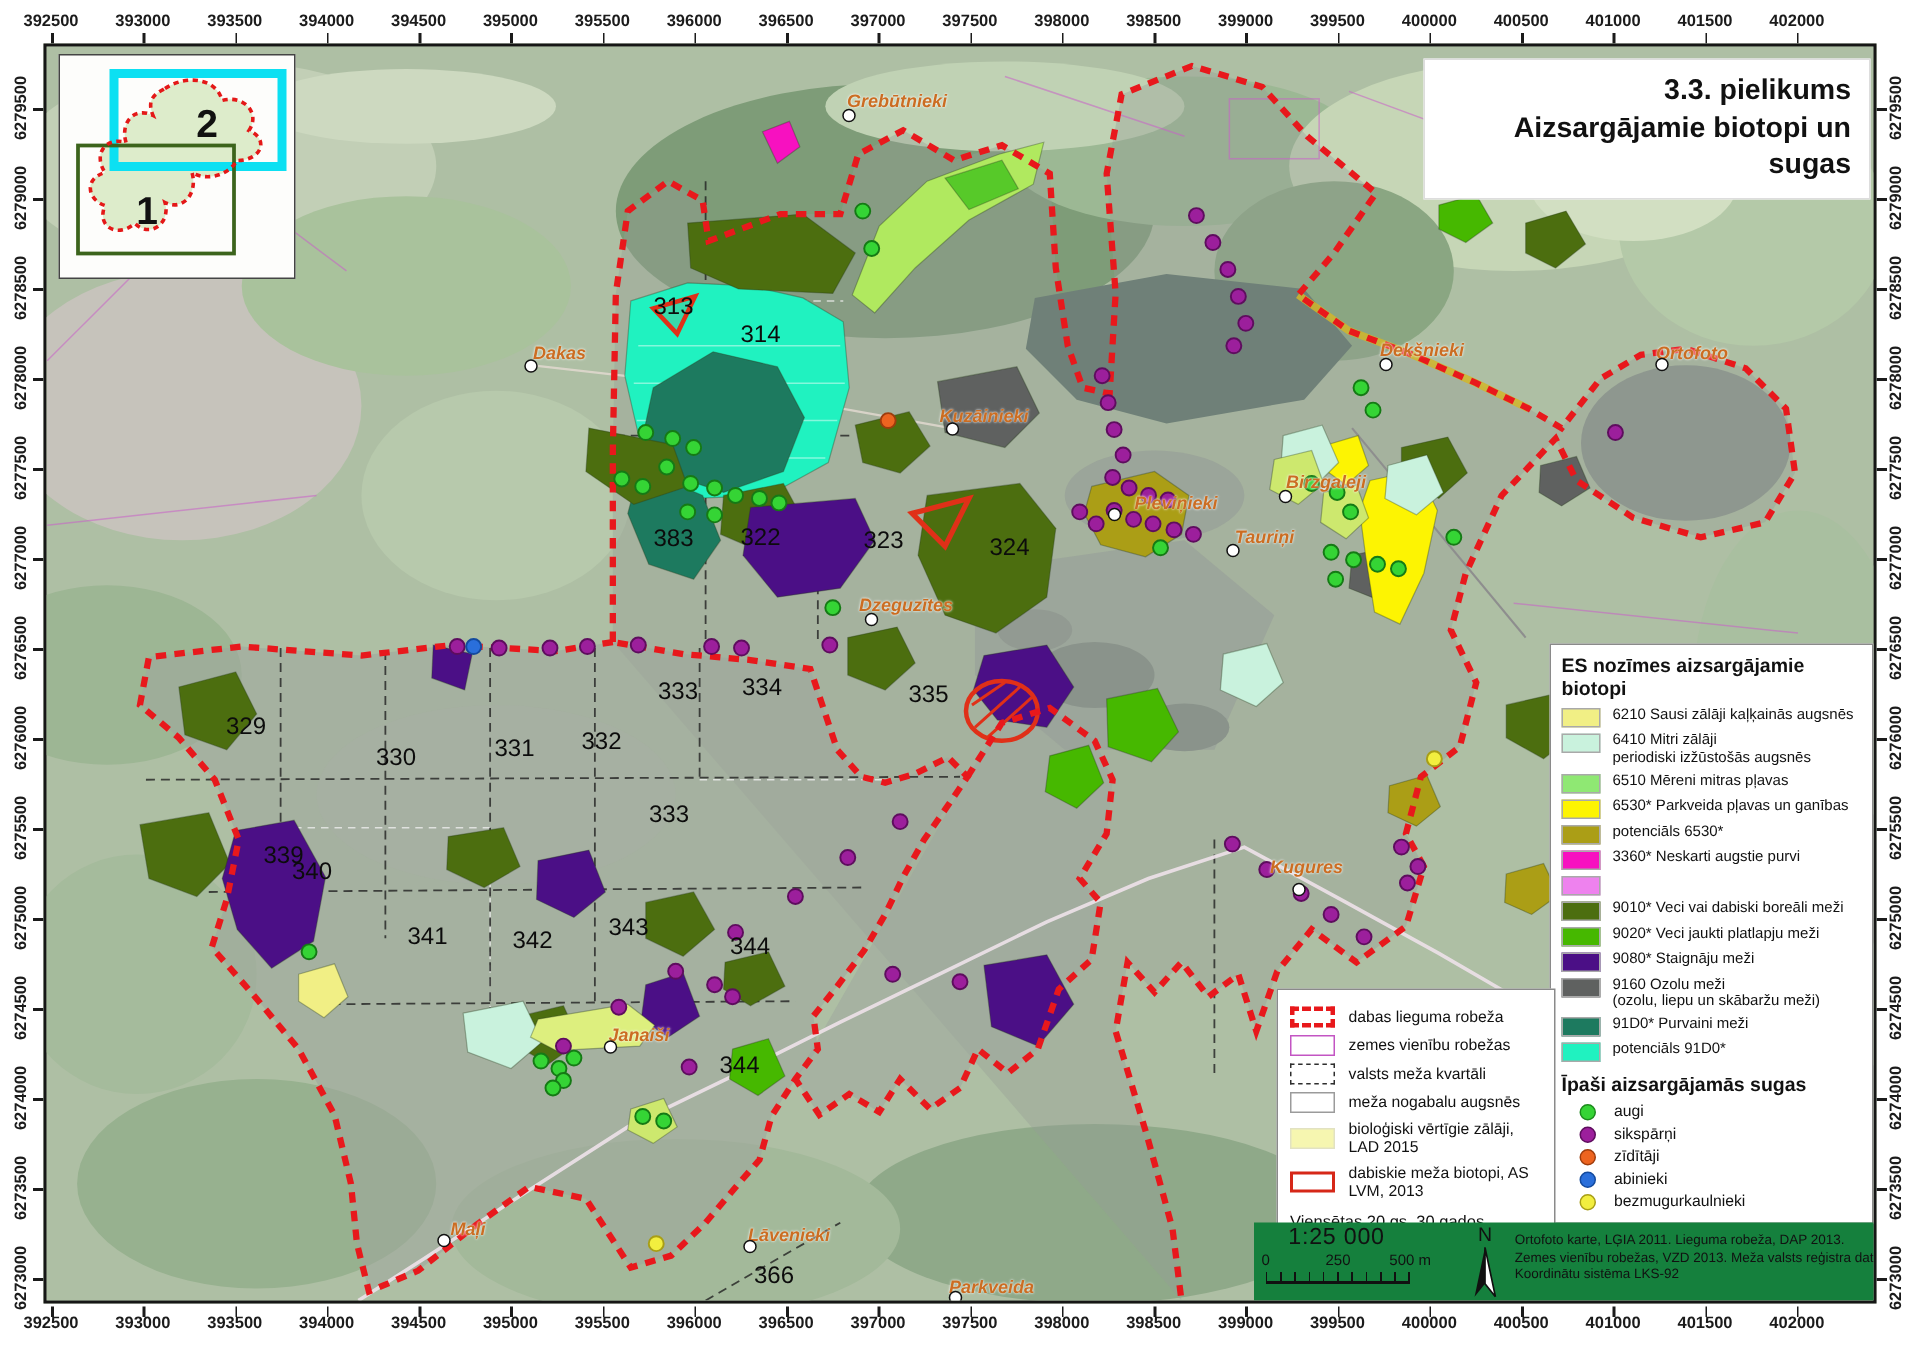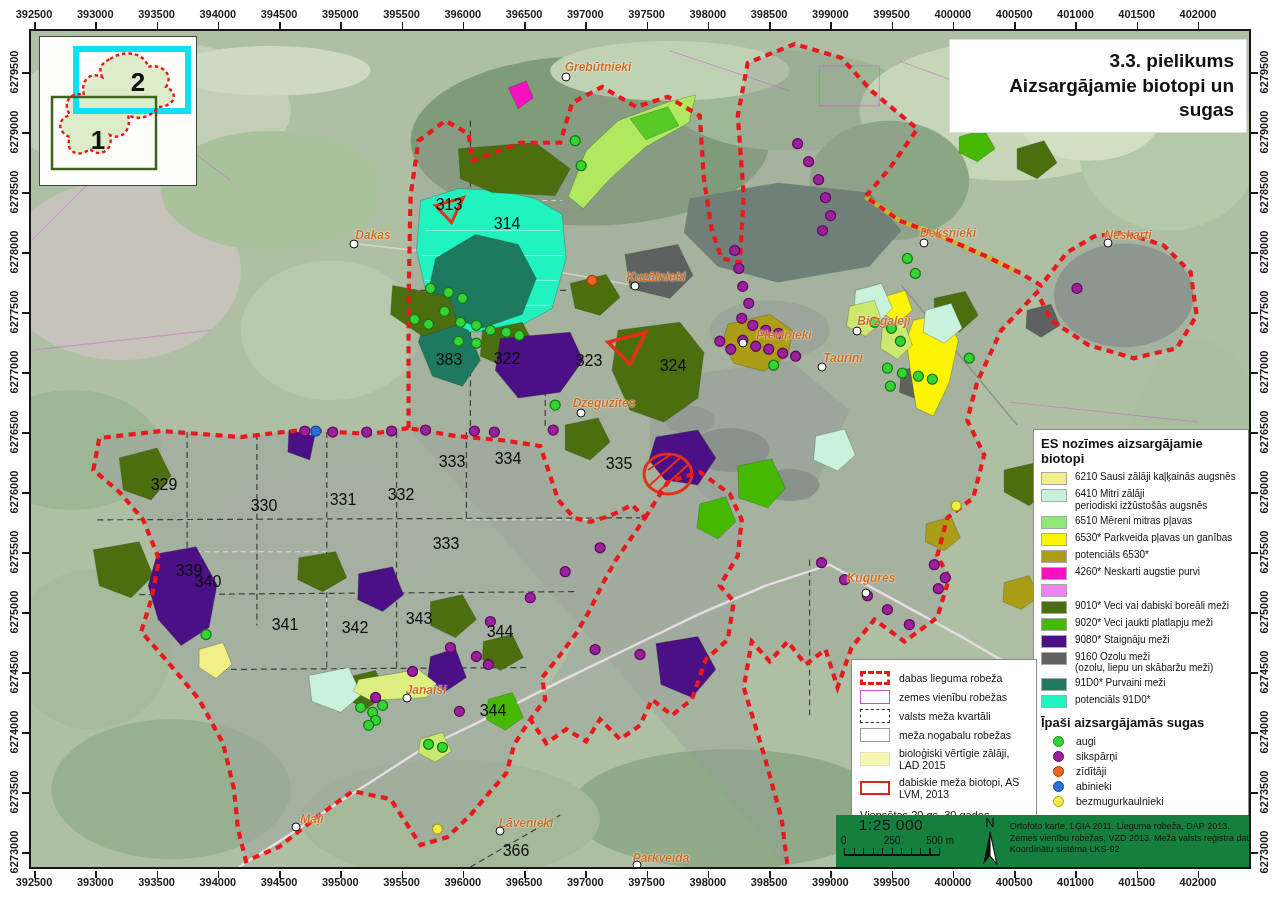--- a/index.html
+++ b/index.html
@@ -515,21 +515,21 @@
           <div class="qnum" style="left: 462px; top: 680px;">344</div>
           <div class="qnum" style="left: 485px; top: 820px;">366</div>
           <div class="place" style="left: 567px; top: 36px;">Grebūtnieki</div>
           <div class="hcircle" style="left: 535px; top: 46px;"></div>
           <div class="place" style="left: 342px; top: 204px;">Dakas</div>
           <div class="hcircle" style="left: 323px; top: 213px;"></div>
           <div class="place" style="left: 625px; top: 246px; text-align: center;">Kuzāinieki</div>
           <div class="hcircle" style="left: 604px; top: 255px;"></div>
           <div class="place" style="left: 917px; top: 202px;">Dekšnieki</div>
           <div class="hcircle" style="left: 893px; top: 212px;"></div>
-          <div class="place" style="left: 1097px; top: 204px;">Neskarti</div>
+          <div class="place" style="left: 1097px; top: 204px;">Ortofoto</div>
           <div class="hcircle" style="left: 1077px; top: 212px;"></div>
           <div class="place" style="left: 737px; top: 304px; margin-left: 16px;">Pleviņieki</div>
           <div class="hcircle" style="left: 712px; top: 312px;"></div>
           <div class="place" style="left: 812px; top: 327px;">Tauriņi</div>
           <div class="hcircle" style="left: 791px; top: 336px;"></div>
           <div class="place" style="left: 853px; top: 290px;">Birzgaleji</div>
           <div class="hcircle" style="left: 826px; top: 300px;"></div>
           <div class="place" style="left: 573px; top: 372px;">Dzeguzītes</div>
           <div class="hcircle" style="left: 550px; top: 382px;"></div>
           <div class="place" style="left: 840px; top: 547px;">Kugures</div>
@@ -579,21 +579,21 @@
             <div class="bio-row">
               <span class="swatch" style="background: rgb(253, 244, 2);"></span>
               <span class="bio-label">6530* Parkveida pļavas un ganības</span>
             </div>
             <div class="bio-row">
               <span class="swatch" style="background: rgb(171, 158, 22);"></span>
               <span class="bio-label">potenciāls 6530*</span>
             </div>
             <div class="bio-row">
               <span class="swatch" style="background: rgb(247, 17, 192);"></span>
-              <span class="bio-label">4260* Neskarti augstie purvi</span>
+              <span class="bio-label">3360* Neskarti augstie purvi</span>
             </div>
             <div class="bio-row">
               <span class="swatch" style="background: rgb(238, 130, 238);"></span>
             </div>
             <div class="bio-row">
               <span class="swatch" style="background: rgb(76, 110, 15);"></span>
               <span class="bio-label">9010* Veci vai dabiski boreāli meži</span>
             </div>
             <div class="bio-row">
               <span class="swatch" style="background: rgb(70, 184, 0);"></span>
@@ -651,21 +651,21 @@
             <div class="bnd-row">
               <span class="bnd-sym sym-magenta-box"></span>
               <span class="bnd-label">zemes vienību robežas</span>
             </div>
             <div class="bnd-row">
               <span class="bnd-sym sym-black-dashed"></span>
               <span class="bnd-label">valsts meža kvartāli</span>
             </div>
             <div class="bnd-row">
               <span class="bnd-sym sym-white-box"></span>
-              <span class="bnd-label">meža nogabalu robežas</span>
+              <span class="bnd-label">meža nogabalu augsnēs</span>
             </div>
             <div class="bnd-row">
               <span class="bnd-sym sym-yellow-fill"></span>
               <span class="bnd-label">bioloģiski vērtīgie zālāji, LAD 2015</span>
             </div>
             <div class="bnd-row">
               <span class="bnd-sym sym-red-outline"></span>
               <span class="bnd-label">dabiskie meža biotopi, AS LVM, 2013</span>
             </div>
           </div>

